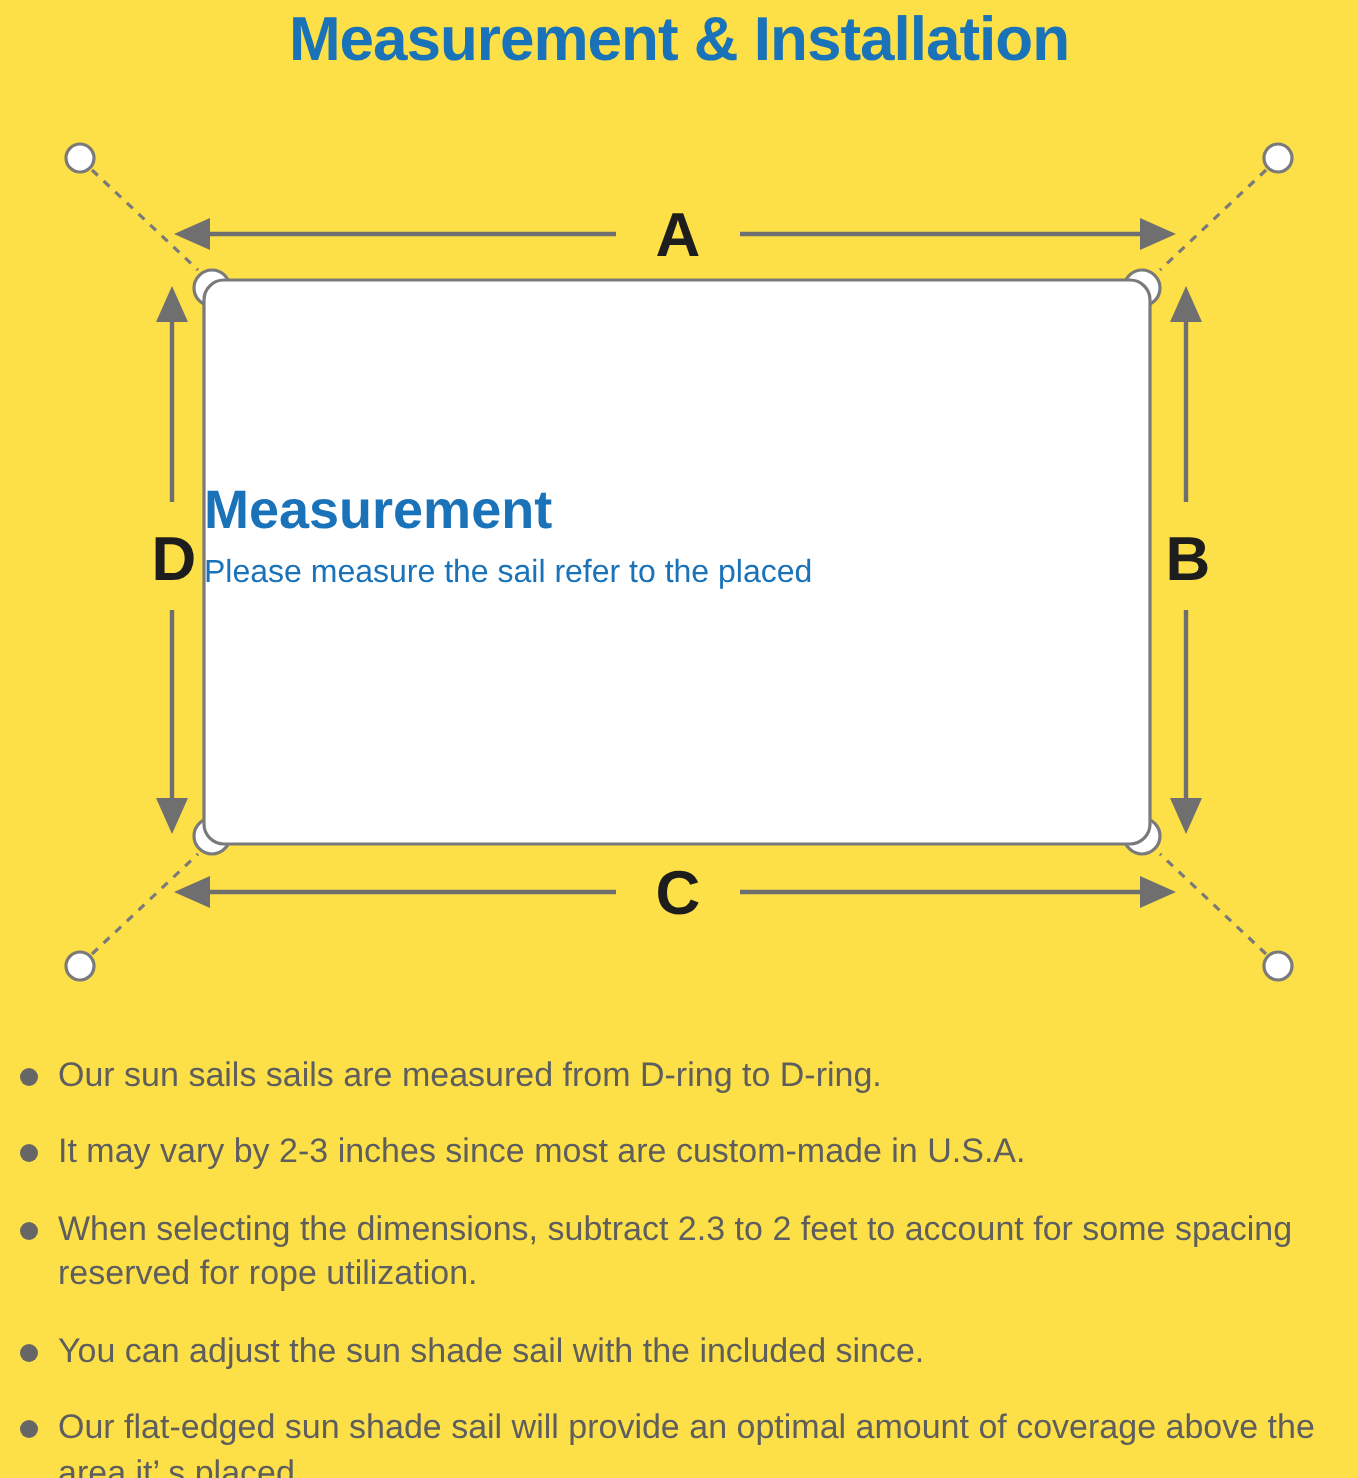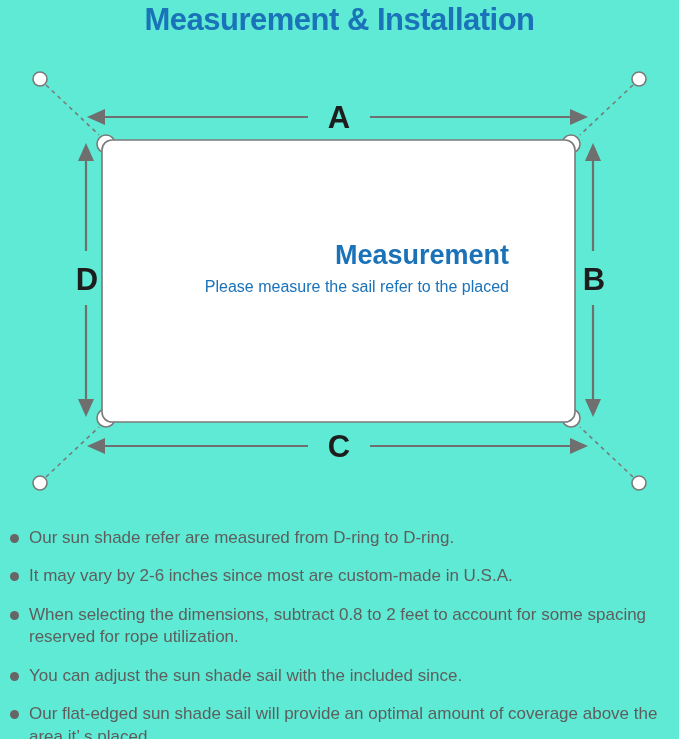--- a/index.html
+++ b/index.html
@@ -8,21 +8,21 @@
     background: #ffffff;
     width: 679px;
     height: 739px;
     font-family: "Liberation Sans", sans-serif;
     overflow: hidden;
   }
   .page {
     position: relative;
     width: 679px;
     height: 739px;
-    background: #5eead4;
+    background: #fde047;
   }
   .title {
     position: absolute;
     top: 2px;
     left: 0;
     width: 679px;
     text-align: center;
     font-size: 31px;
     font-weight: bold;
     color: #1a72b9;
@@ -34,21 +34,21 @@
     left: 0;
     width: 679px;
     height: 470px;
   }
   .diagram svg { display: block; }
   .center-text {
     position: absolute;
     top: 185px;
     left: 102px;
     width: 407px;
-    text-align: right;
+    text-align: left;
     pointer-events: none;
   }
   .center-title {
     font-size: 27px;
     font-weight: bold;
     color: #1a72b9;
     margin-bottom: 7px;
   }
   .center-subtitle {
     font-size: 16px;
@@ -140,29 +140,29 @@
 
     <div class="center-text">
       <div class="center-title">Measurement</div>
       <div class="center-subtitle">Please measure the sail refer to the placed</div>
     </div>
   </div>
 
   <ul class="bullets">
     <li>
       <span class="bullet-dot"></span>
-      <span>Our sun shade refer are measured from D-ring to D-ring.</span>
+      <span>Our sun sails sails are measured from D-ring to D-ring.</span>
     </li>
     <li>
       <span class="bullet-dot"></span>
-      <span>It may vary by 2-6 inches since most are custom-made in U.S.A.</span>
+      <span>It may vary by 2-3 inches since most are custom-made in U.S.A.</span>
     </li>
     <li>
       <span class="bullet-dot"></span>
-      <span>When selecting the dimensions, subtract 0.8 to 2 feet to account for some spacing reserved for rope utilization.</span>
+      <span>When selecting the dimensions, subtract 2.3 to 2 feet to account for some spacing reserved for rope utilization.</span>
     </li>
     <li>
       <span class="bullet-dot"></span>
       <span>You can adjust the sun shade sail with the included since.</span>
     </li>
     <li>
       <span class="bullet-dot"></span>
       <span>Our flat-edged sun shade sail will provide an optimal amount of coverage above the area it’ s placed.</span>
     </li>
   </ul>

